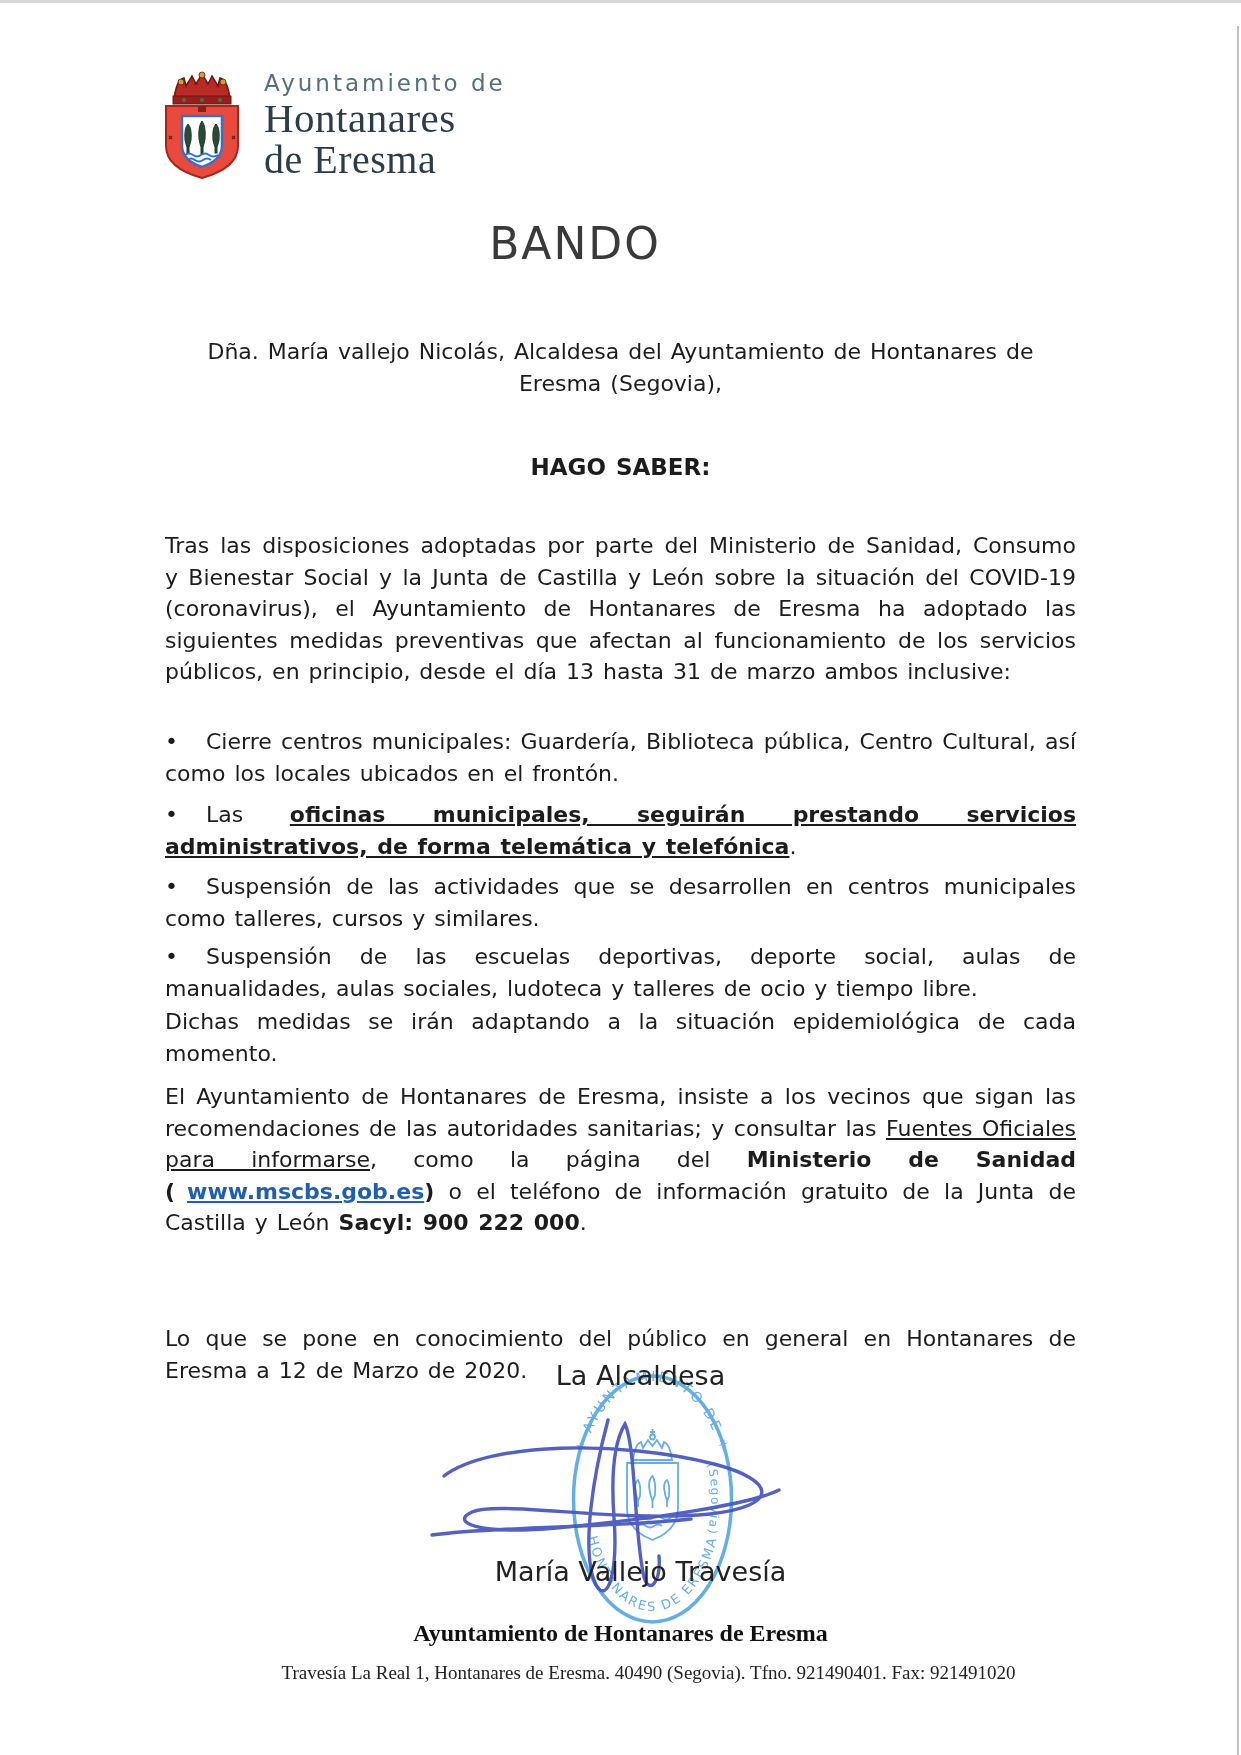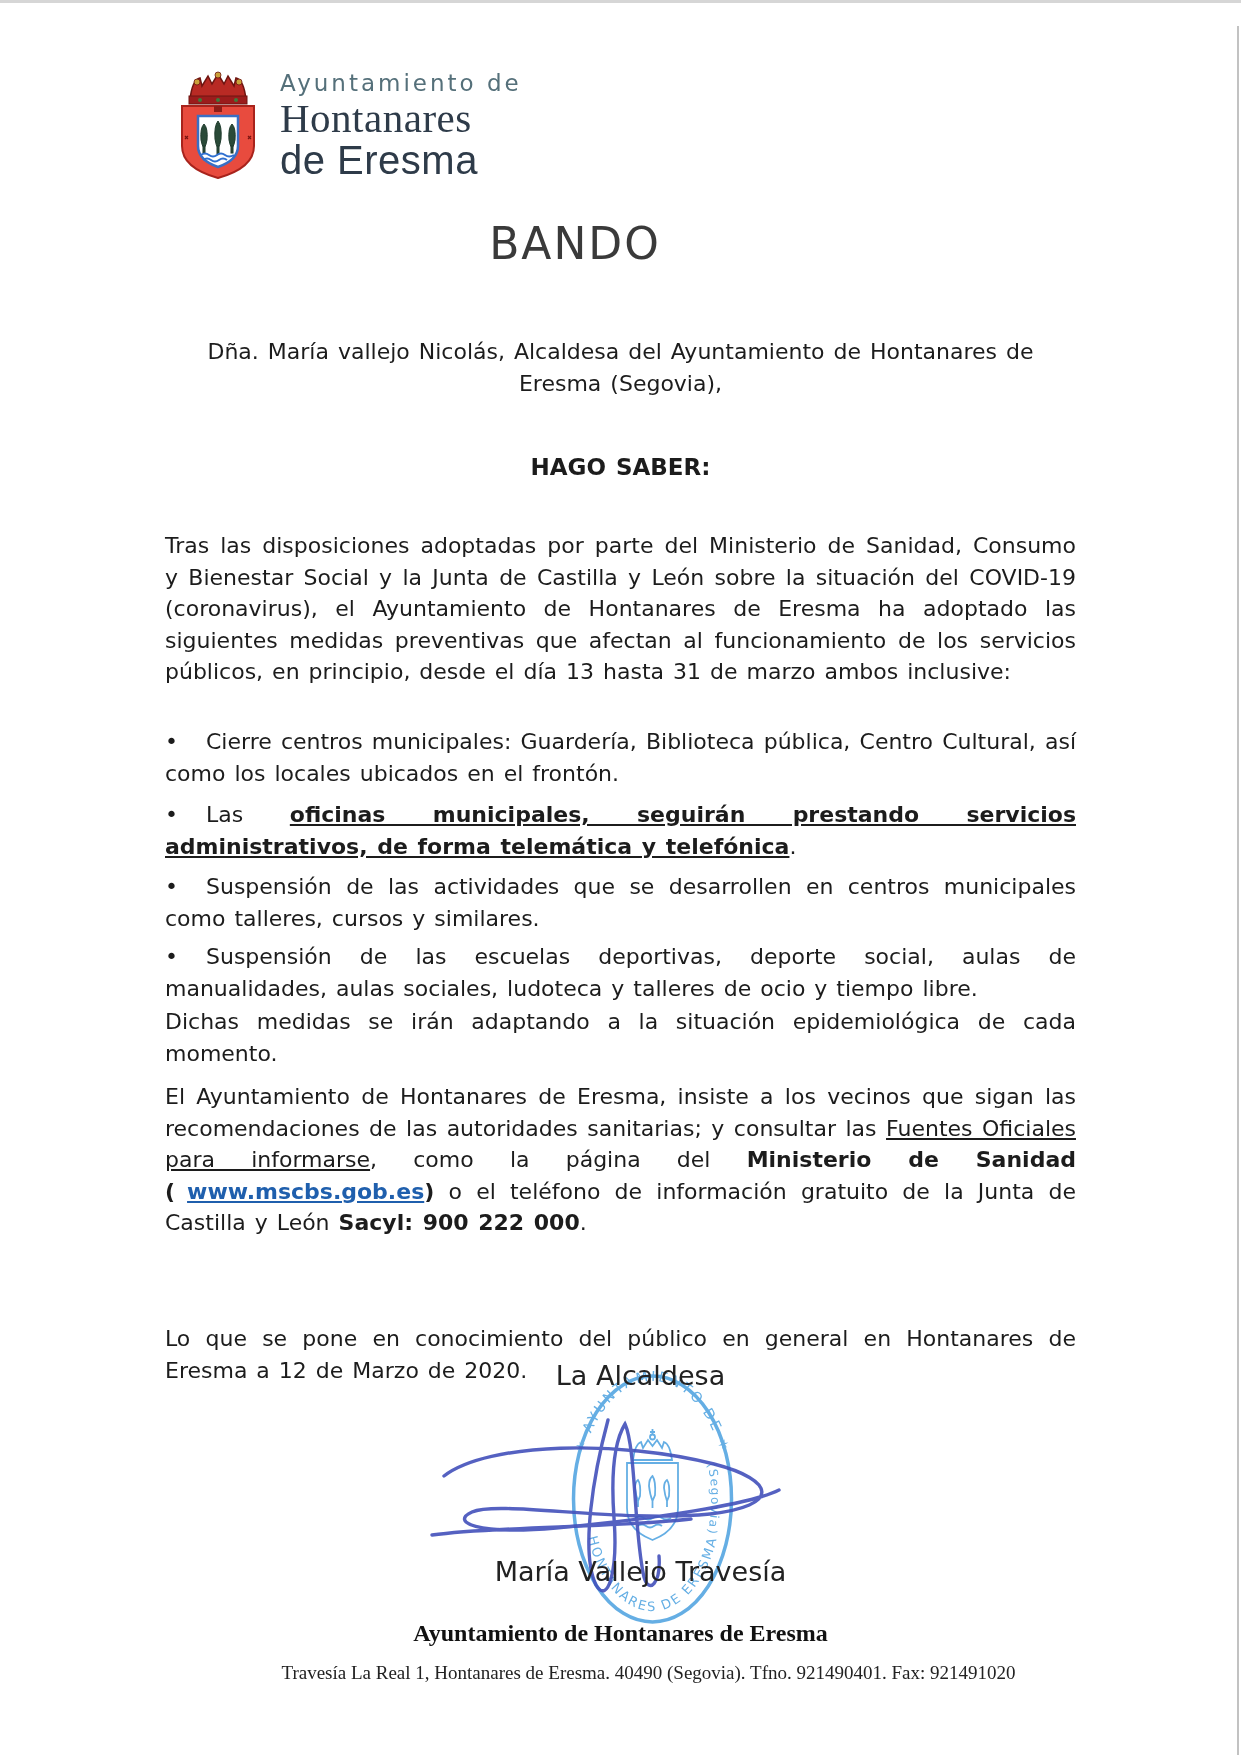--- a/index.html
+++ b/index.html
@@ -8,26 +8,26 @@
     width:1241px;height:1755px;
     background:#ffffff;
     font-family:"DejaVu Sans","Liberation Sans",sans-serif;
     color:#1c1c1c;
     overflow:hidden;
   }
   .scan-edge-top{position:absolute;top:0;left:0;right:0;height:3px;background:#c4c4c4;opacity:.7;}
   .scan-edge-right{position:absolute;top:26px;bottom:0;right:2px;width:2px;background:#b3b3b3;opacity:.8;}
 
   
-  .logo-wrap{position:absolute;left:170px;top:66px;display:flex;align-items:flex-start;}
+  .logo-wrap{position:absolute;left:154px;top:66px;display:flex;align-items:flex-start;}
   .crest{width:96px;height:114px;}
   .logo-text{margin-left:14px;padding-top:6px;line-height:1;}
   .org-prefix{font-size:23px;letter-spacing:3px;color:#55707a;}
   .org-name{font-family:"Liberation Serif","DejaVu Serif",serif;color:#2e3b49;font-size:41px;line-height:1.0;margin-top:3px;letter-spacing:.5px;}
-  .org-name2{font-family:Liberation Sans, sans-serif;color:#2e3b49;font-size:40px;line-height:1.0;margin-top:1px;letter-spacing:.5px;}
+  .org-name2{font-family:Liberation Serif, serif;color:#2e3b49;font-size:40px;line-height:1.0;margin-top:1px;letter-spacing:.5px;}
 
   
   .title{position:absolute;top:218px;left:0;width:1150px;text-align:center;
          font-size:44px;color:#3a3a3a;letter-spacing:2px;font-weight:400;}
 
   
   .blk{position:absolute;left:165px;width:911px;font-size:22px;line-height:31.5px;word-spacing:2px;}
   .center{text-align:center;}
   .just{text-align:justify;}
   .intro{top:336px;}

